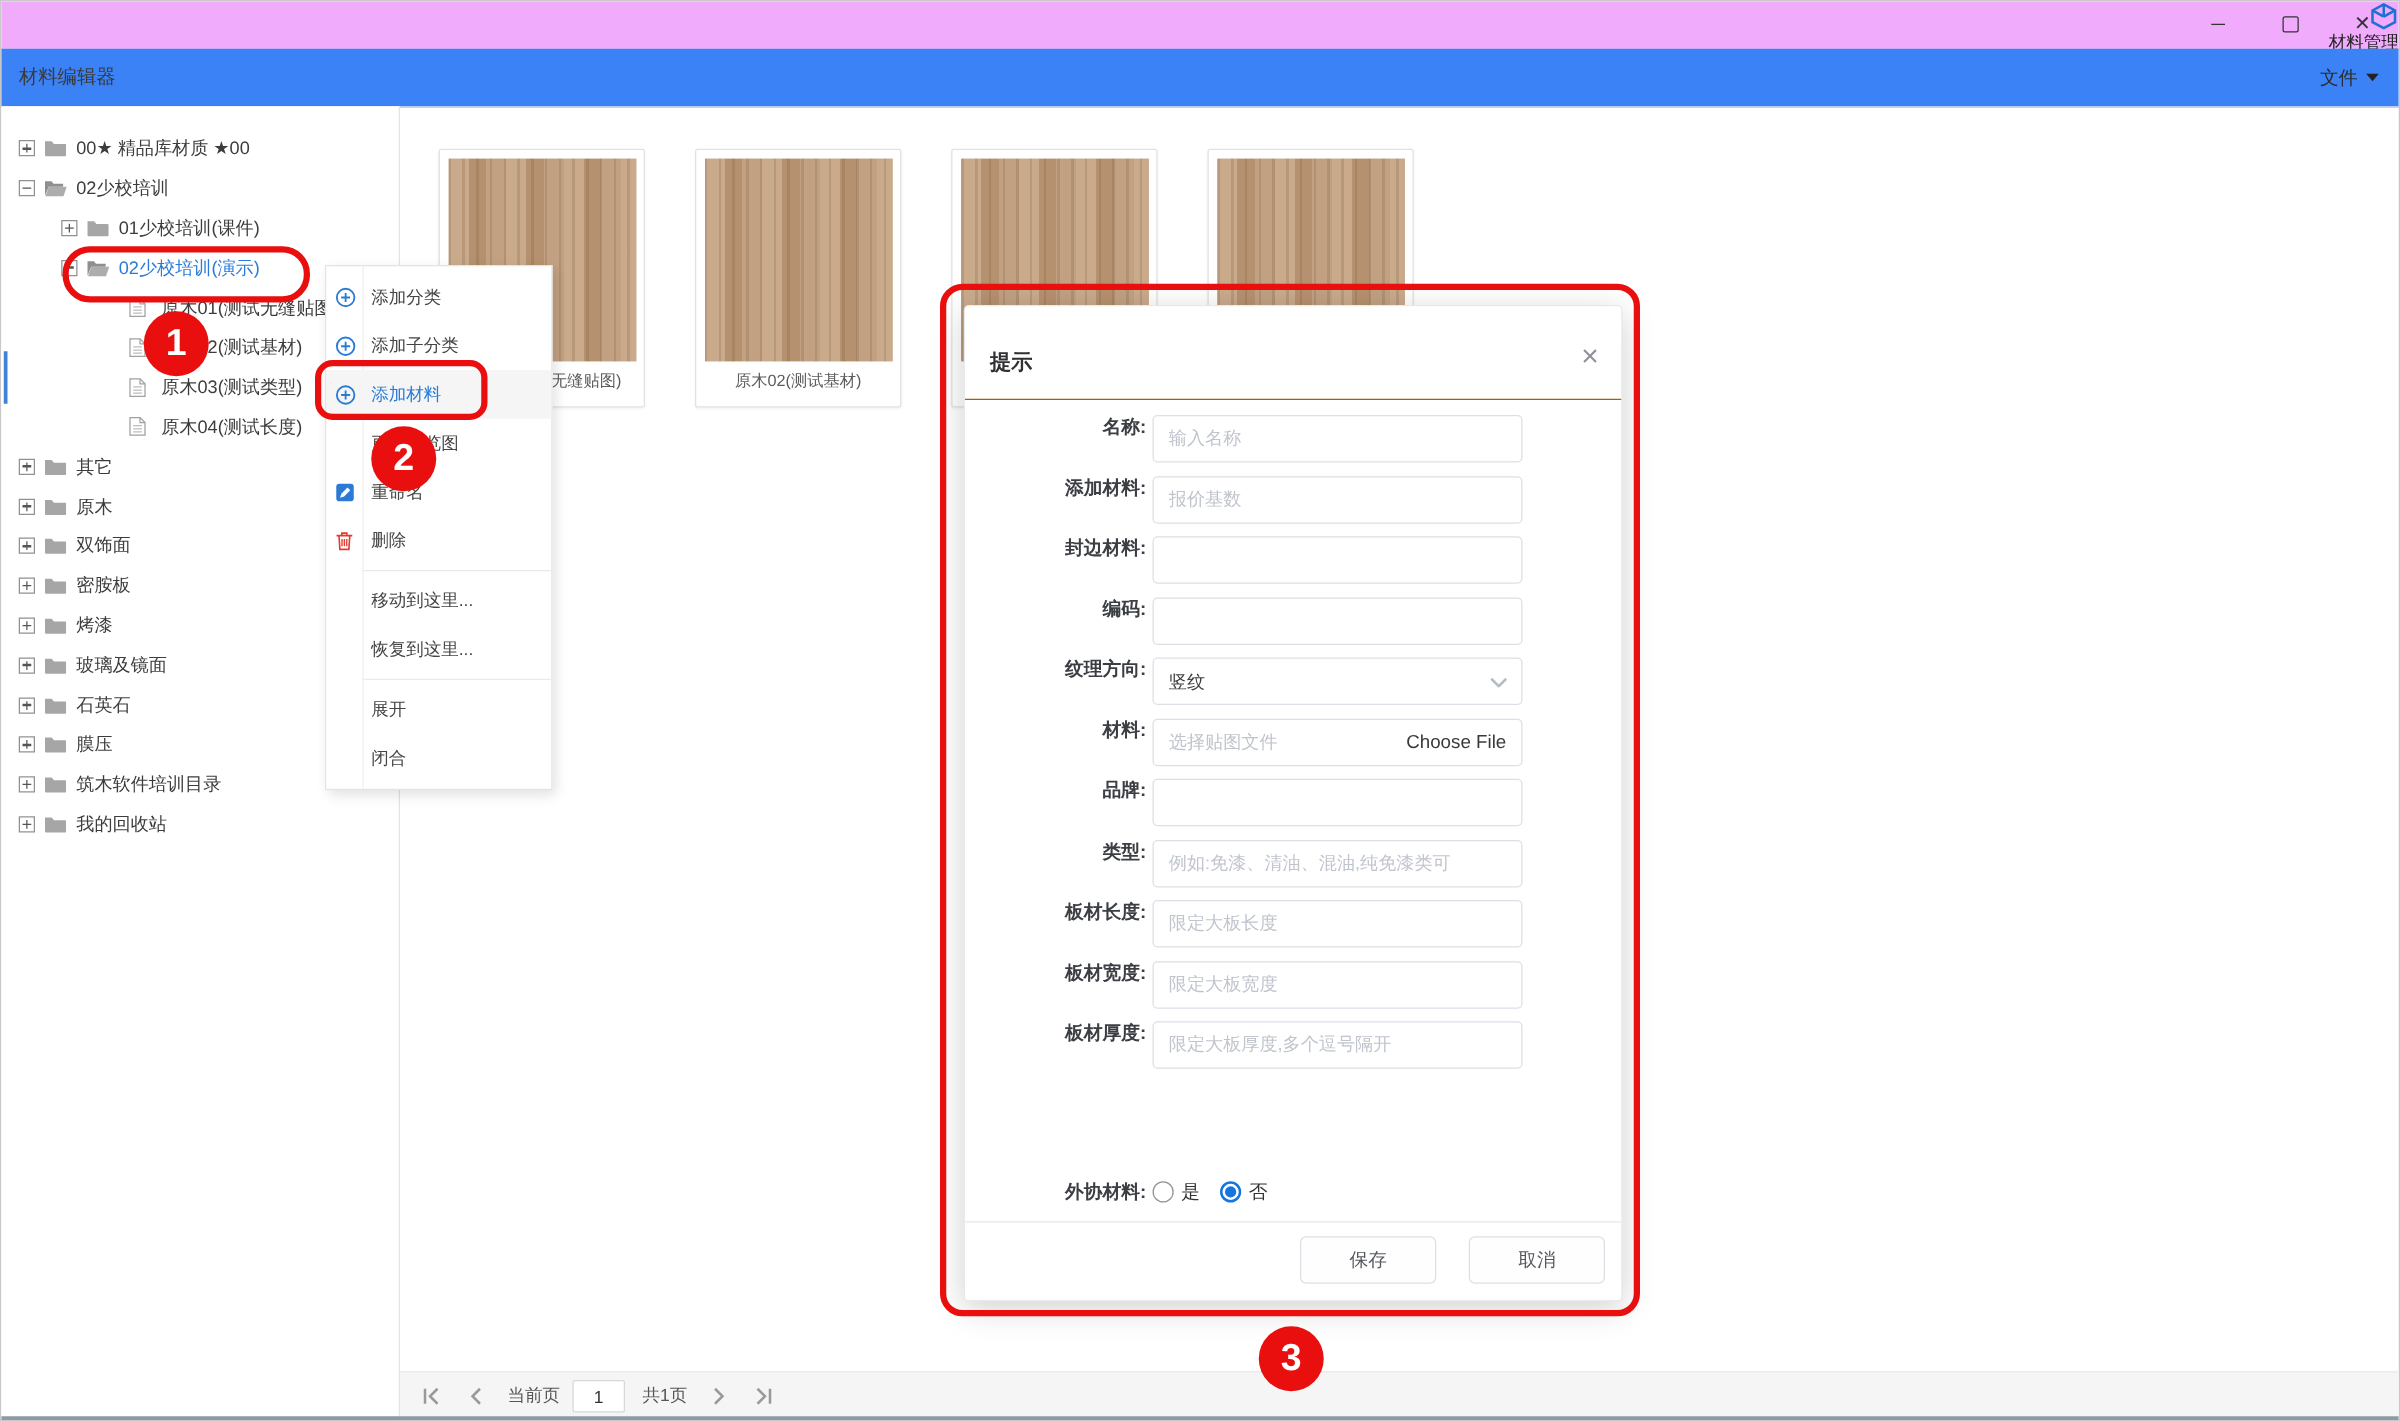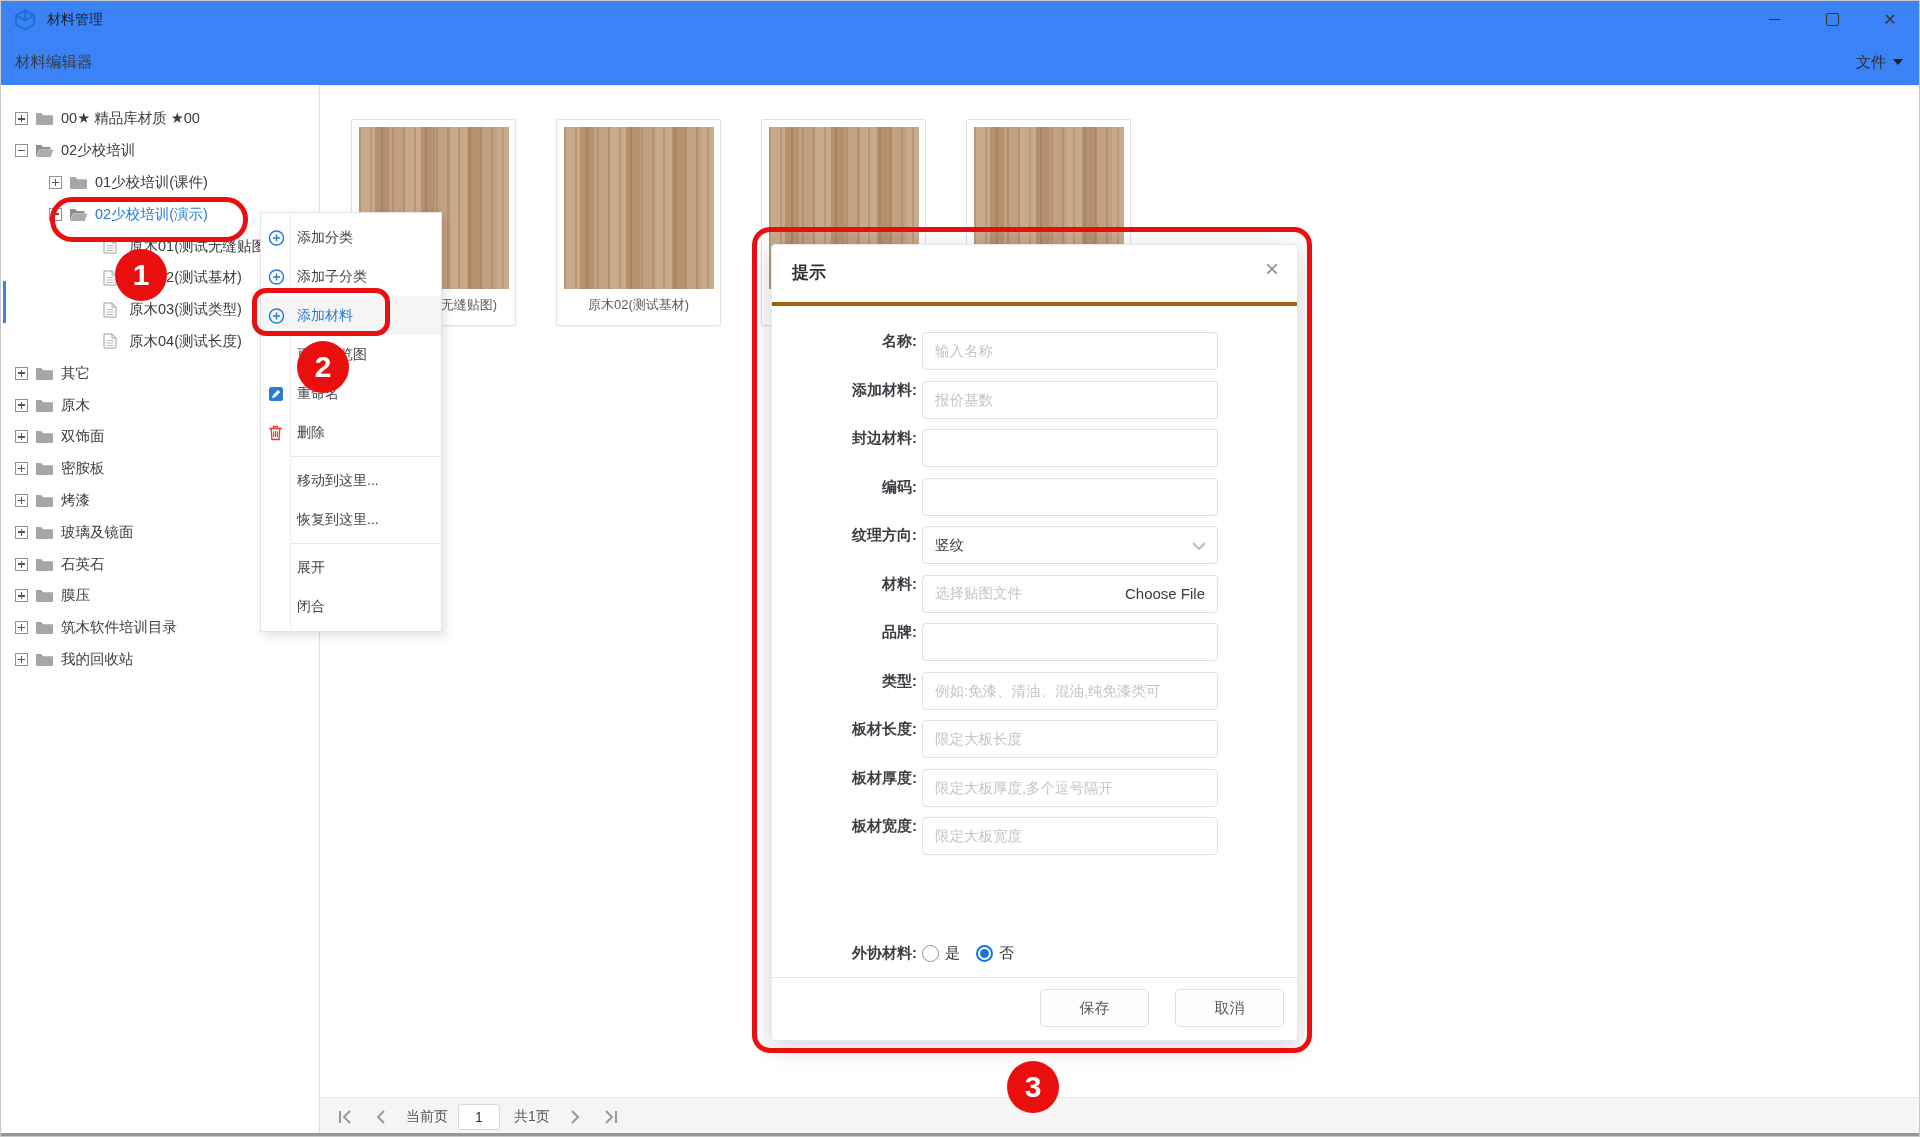--- a/index.html
+++ b/index.html
@@ -1,19 +1,19 @@
 <!DOCTYPE html>
 <html><head>
 <meta charset="utf-8">
 <style>
   html,body{margin:0;padding:0;background:#e9e9e9;}
   .screen{position:relative;width:1920px;height:1137px;background:#fff;overflow:hidden;
           font-family:"Liberation Sans","DejaVu Sans",sans-serif;border:1px solid #c8c8c8;box-sizing:border-box;}
   
-  .tb{position:absolute;left:0;top:0;right:0;height:38px;background:#3b82f6;border-bottom:1px solid #e6e6e6;display:flex;align-items:center;}
+  .tb{position:absolute;left:0;top:0;right:0;height:38px;background:#f0abfc;border-bottom:1px solid #e6e6e6;display:flex;align-items:flex-end;flex-direction:column;}
   .app-icon{margin-left:12px;display:flex;}
   .tb-title{margin-left:10px;font-size:14px;color:#1f1f1f;}
   .tb-controls{position:absolute;right:0;top:0;height:37px;display:flex;}
   .tb-btn{width:58px;height:37px;display:flex;align-items:center;justify-content:center;color:#333;cursor:default;}
   .min-glyph{width:11px;height:1.5px;background:#333;}
   .max-glyph{width:11px;height:11px;border:1.3px solid #333;border-radius:2px;}
   .close-glyph{font-size:16px;color:#333;line-height:1;}
   
   .hd{position:absolute;left:0;top:38px;right:0;height:46px;border-bottom:1px solid #e6e6e6;background:#3b82f6;}
   .hd-title{position:absolute;left:14px;top:0;line-height:46px;font-size:15.5px;color:#3a3a3a;}
@@ -45,21 +45,21 @@
   .cmenu{position:absolute;left:259px;top:211px;width:182px;background:#fff;border:1px solid #e4e4e4;box-shadow:3px 4px 10px rgba(0,0,0,.12);padding:5px 0;z-index:5;box-sizing:border-box;}
   .cmenu::before{content:"";position:absolute;top:0;bottom:0;left:29px;width:1px;background:#f0f0f0;}
   .menu-item{height:39px;display:flex;align-items:center;padding-left:36px;font-size:14px;color:#454545;position:relative;cursor:default;}
   .menu-item .mi{position:absolute;left:7px;top:50%;transform:translateY(-50%);display:none;line-height:0;}
   .ico-plus .mi-plus,.ico-pencil .mi-pencil,.ico-trash .mi-trash{display:block;}
   .highlight{background:#f5f5f5;}
   .highlight .m-label{color:#2a7bd8;}
   .menu-sep{height:1px;background:#eaeaea;margin:4px 0 4px 29px;padding:0;}
   
   .dialog{position:absolute;left:770px;top:243px;width:527px;height:797px;background:#fff;border:1px solid #e9e9eb;border-radius:4px;box-shadow:0 6px 26px rgba(0,0,0,.18);z-index:6;box-sizing:border-box;}
-  .dlg-head{position:relative;height:57px;border-bottom:4px solid #a16207;}
+  .dlg-head{position:relative;height:57px;border-bottom:1px solid #a16207;margin-top:17px;}
   .dlg-title{position:absolute;left:20px;top:16px;font-size:17px;font-weight:700;color:#303133;}
   .dlg-close{position:absolute;right:18px;top:12px;font-size:24px;color:#8f9399;cursor:default;line-height:1;}
   .dlg-form{position:absolute;left:0;top:87px;right:0;}
   .form-row{display:flex;align-items:flex-start;height:38px;margin-bottom:10.5px;}
   .f-label{width:150px;flex:none;text-align:right;font-size:15px;font-weight:700;color:#3b3e43;padding-right:5px;box-sizing:border-box;white-space:nowrap;}
   .f-box{position:relative;width:296px;height:38px;border:1px solid #dcdfe6;border-radius:4px;background:#fff;display:flex;align-items:center;box-sizing:border-box;overflow:hidden;}
   .f-input{border:none;outline:none;width:100%;height:100%;padding:0 12px;font-size:14.5px;color:#333;background:transparent;font-family:inherit;box-sizing:border-box;}
   .f-input::placeholder{color:#c0c4cc;}
   .f-value{padding-left:12px;font-size:14.5px;color:#3c3c3c;}
   .f-chevron{position:absolute;right:11px;top:15px;line-height:0;}
@@ -537,31 +537,31 @@
 
         <div class="form-row f-text">
           <span class="f-label">板材长度:</span>
           <div class="f-box">
             <input class="f-input" placeholder="限定大板长度" style="">
 
           </div>
         </div>
 
         <div class="form-row f-text">
+          <span class="f-label">板材宽度:</span>
+          <div class="f-box">
+            <input class="f-input" placeholder="限定大板宽度" style="">
+
+          </div>
+        </div>
+
+        <div class="form-row f-text">
           <span class="f-label">板材厚度:</span>
           <div class="f-box">
             <input class="f-input" placeholder="限定大板厚度,多个逗号隔开" style="">
-
-          </div>
-        </div>
-
-        <div class="form-row f-text">
-          <span class="f-label">板材宽度:</span>
-          <div class="f-box">
-            <input class="f-input" placeholder="限定大板宽度" style="">
 
           </div>
         </div>
       </div>
     <div class="dlg-form" style="top:689px">
       <div class="radio-row">
         <span class="f-label">外协材料:</span>
         <span class="radio radio-off"></span>
         <span class="radio-lbl">是</span>
         <span class="radio radio-on"></span>

